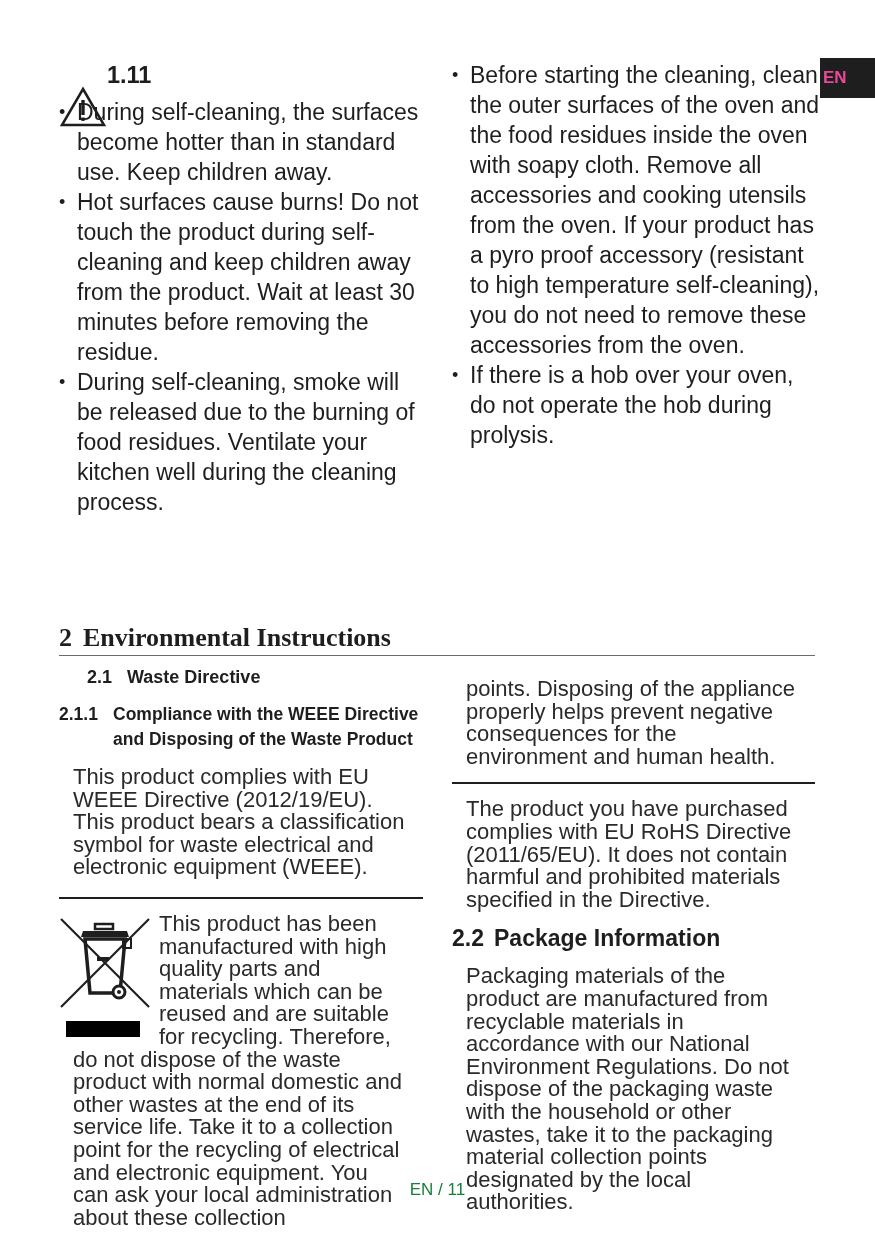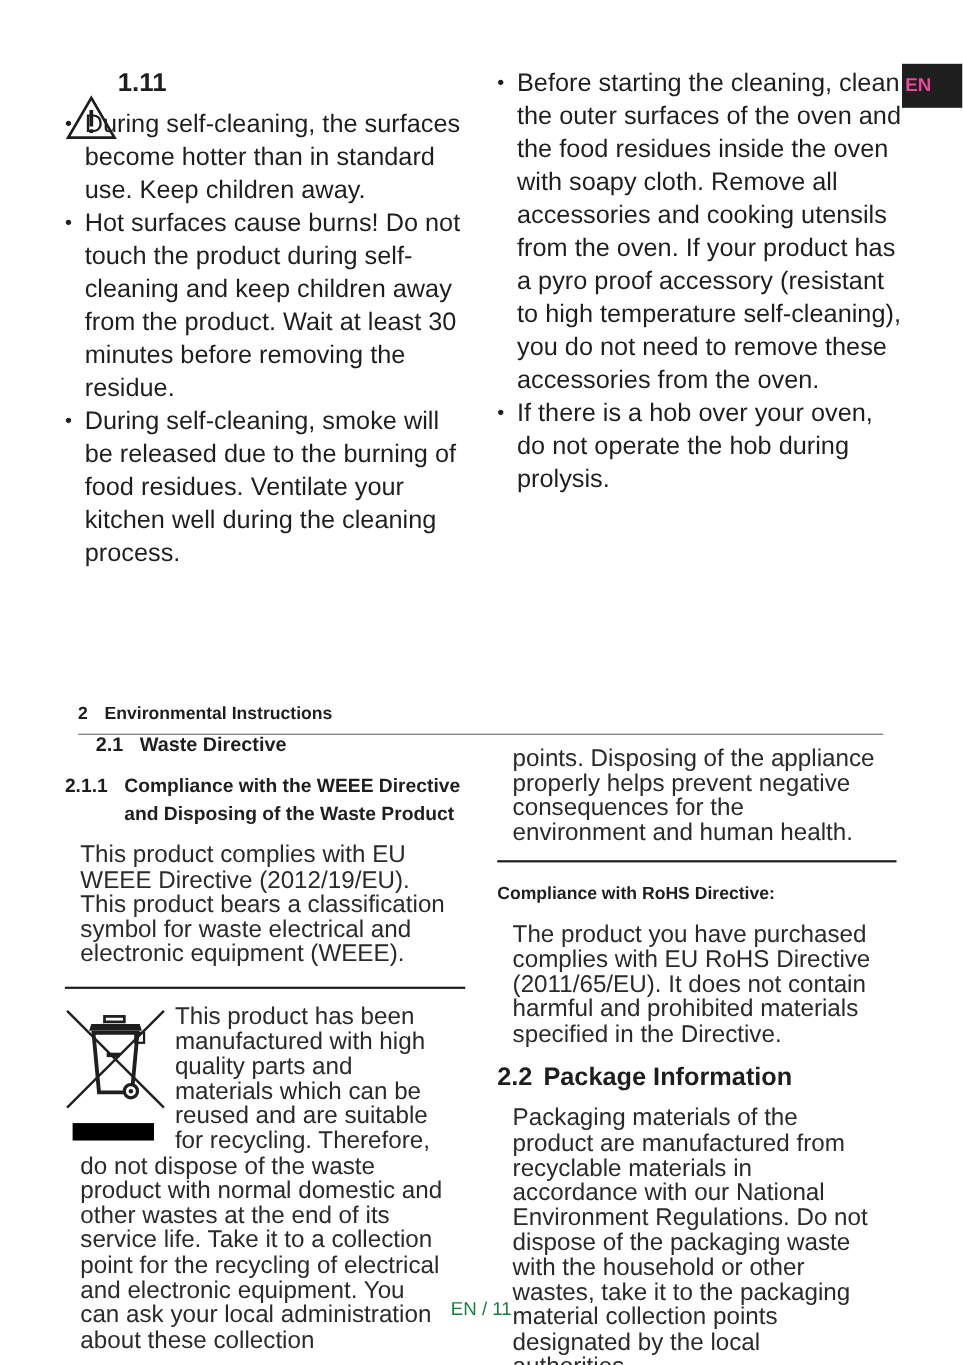--- a/index.html
+++ b/index.html
@@ -17,22 +17,22 @@
   .h111 { margin: 0 0 6px 0; font-weight: bold; font-size: 23.5px; line-height: 31px;
           display: flex; padding-left: 48px; flex-direction: column; }
   .h111 .num { width: 52px; flex: none; }
   .h111 .txt { flex: 1; }
 
   ul.big { list-style: none; margin: 0; padding: 0; font-size: 23px; line-height: 30px; }
   ul.big li { position: relative; padding-left: 18px; }
   ul.big li::before { content: "\2022"; position: absolute; left: 0; top: 0; font-size: 18px; }
 
   .sec2 { position: absolute; left: 59px; top: 623px; width: 756px; }
-  .h2 { font-weight: bold; font-size: 16px; line-height: 30px; margin: 12px;
-        border-bottom: 1.5px solid #6a6a6a; padding-bottom: 2px; }
+  .h2 { font-weight: bold; font-size: 26px; line-height: 30px; margin: 0;
+        border-bottom: 1.5px solid #6a6a6a; padding-bottom: 2px; font-family: Liberation Serif, serif; }
   .h2 .num { display: inline-block; width: 24px; }
 
   .col-bl { position: absolute; left: 59px; top: 664px; width: 364px; }
   .col-br { position: absolute; left: 452px; top: 664px; width: 363px; }
 
   .h21 { font-weight: bold; font-size: 18px; line-height: 26px; margin: 0 0 12px 0; }
   .h21 .num { display: inline-block; width: 40px; margin-left: 28px; }
   .h211 { font-weight: bold; font-size: 17.5px; line-height: 25px; margin: 0 0 6px 0; display: flex; }
   .h211 .num { width: 54px; flex: none; }
   p.body { font-size: 22px; line-height: 22.6px; margin: 14px; color: #2a2a2a; }
@@ -104,21 +104,20 @@
       <circle cx="60" cy="77" r="2" fill="#1e1e1e"></circle>
       <rect x="7" y="106" width="74" height="16" fill="#000"></rect>
     </svg>
     <p class="body">This product has been manufactured with high quality parts and materials which can be reused and are suitable for recycling. Therefore, do not dispose of the waste product with normal domestic and other wastes at the end of its service life. Take it to a collection point for the recycling of electrical and electronic equipment. You can ask your local administration about these collection</p>
   </div>
 </div>
 
 <div class="col-br">
   <p class="body">points. Disposing of the appliance properly helps prevent negative consequences for the environment and human health.</p>
   <div class="rule" style="margin-top:6px;"></div>
-  <div class="rohs-h">Compliance with RoHS Directive:</div>
   <p class="body">The product you have purchased complies with EU RoHS Directive (2011/65/EU). It does not contain harmful and prohibited materials specified in the Directive.</p>
   <h3 class="h22">
     <span class="num">2.2</span><span>Package Information</span>
   </h3>
   <p class="body">Packaging materials of the product are manufactured from recyclable materials in accordance with our National Environment Regulations. Do not dispose of the packaging waste with the household or other wastes, take it to the packaging material collection points designated by the local authorities.</p>
 </div>
 
 <div class="footer">EN / 11</div>
 
 </body></html>

